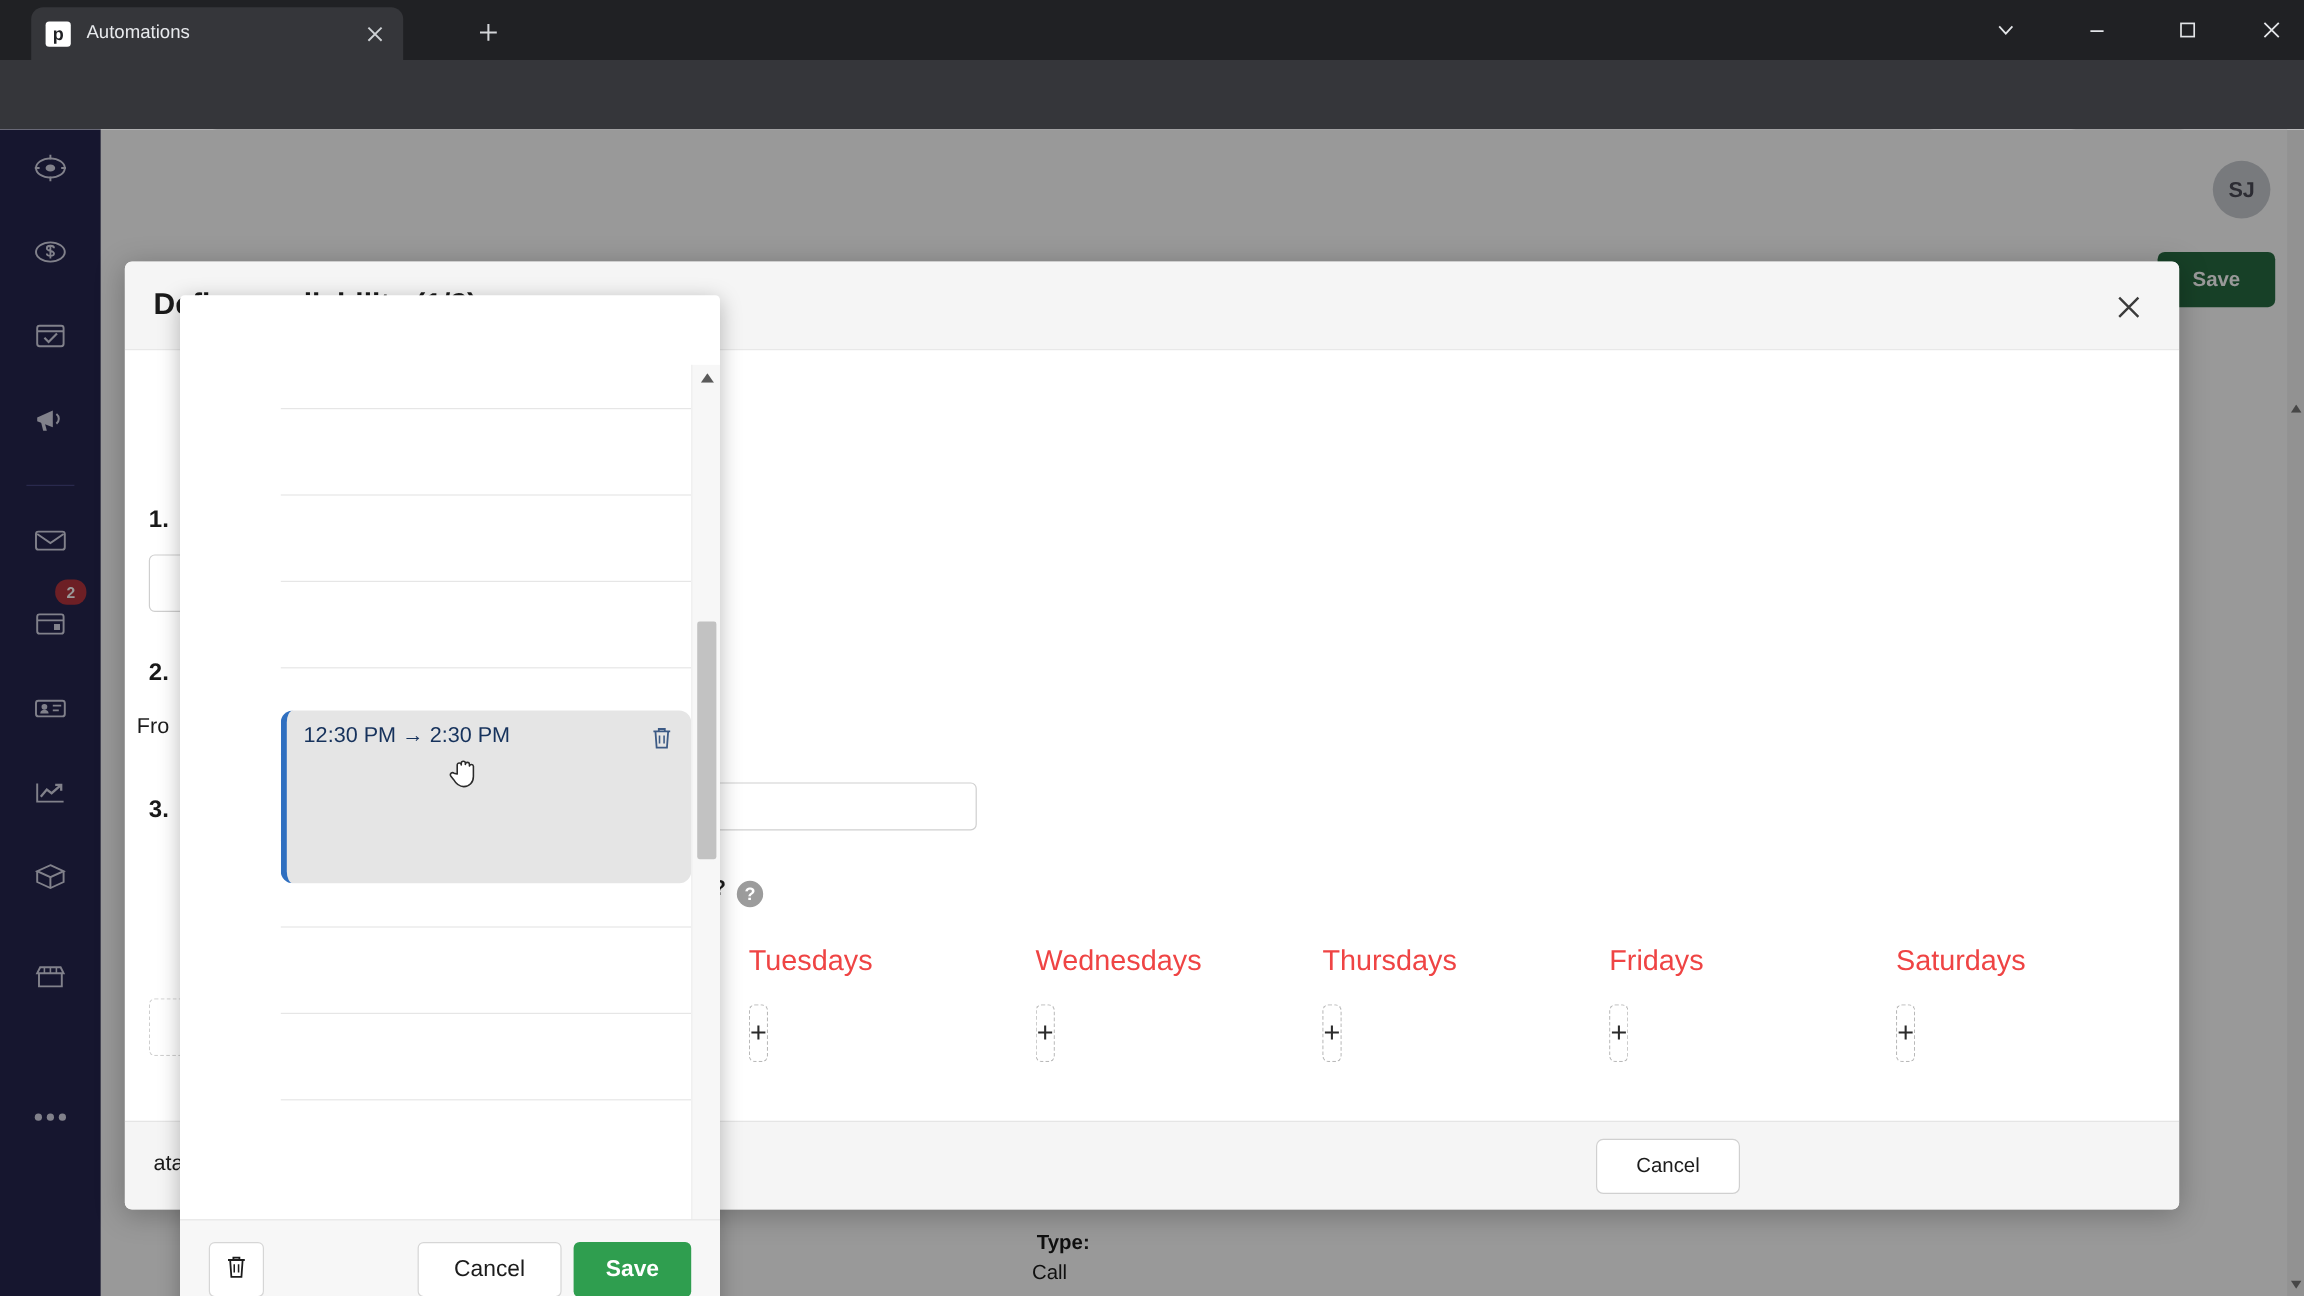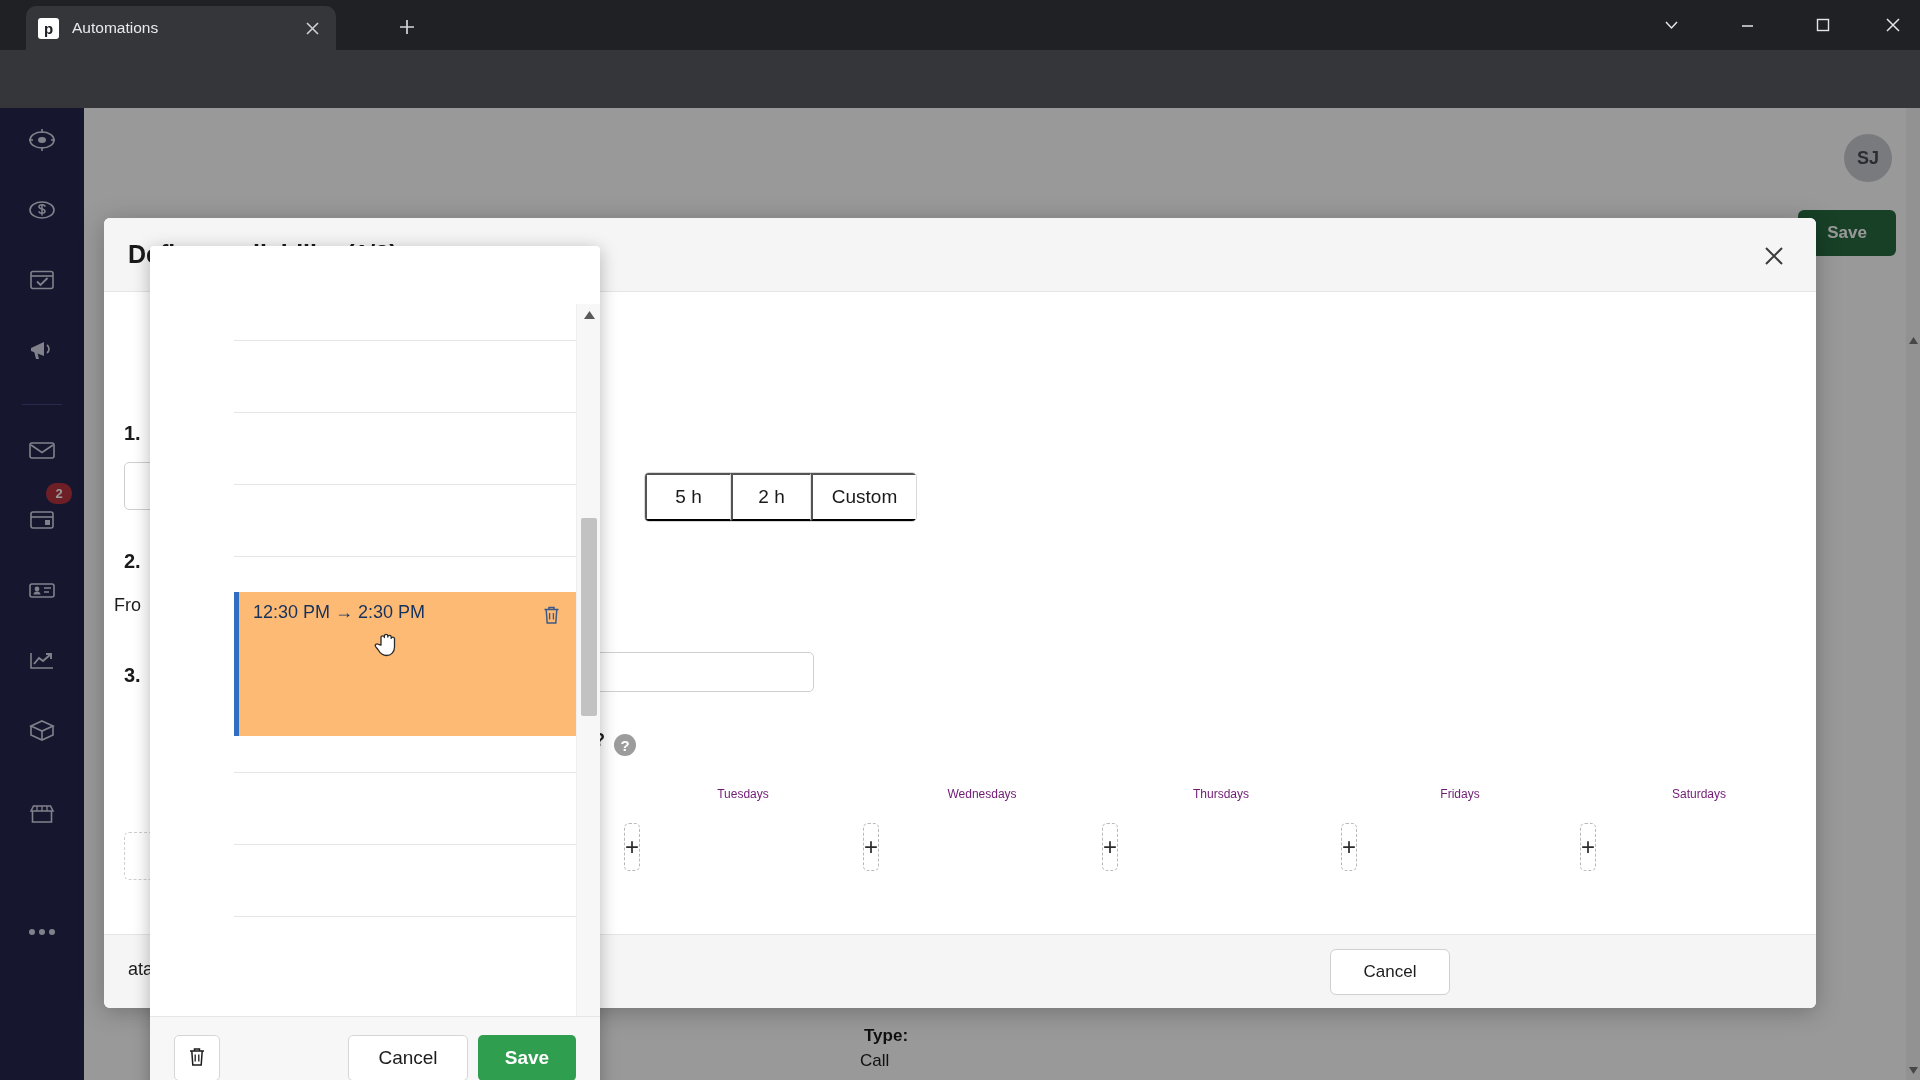--- a/index.html
+++ b/index.html
@@ -187,21 +187,21 @@
     font-size: 19px; color: #1a1a1a; font-family: inherit; padding: 0 22px;
   }
   .seg-btn:last-child { border-right: none; }
   .help-circle {
     position: absolute; width: 22px; height: 22px; border-radius: 50%;
     background: #9c9c9c; color: #fff; font-size: 15px; font-weight: 700;
     display: flex; align-items: center; justify-content: center;
   }
   .day-col { position: absolute; top: 495px; width: 238px; }
   .day-name {
-    text-align: center; font-size: 12px; color: #701a75; font-weight: 400;
+    text-align: left; font-size: 24px; color: #ef4444; font-weight: 400;
     margin-bottom: 22px;
   }
   .day-add {
     height: 48px; border: 1px dashed #b9b9b9; border-radius: 5px;
     background: #fff; display: flex; align-items: center; justify-content: center;
     font-size: 24px; color: #2b2b2b; font-family: inherit; font-weight: 300;
   }
   .hr-line { position: absolute; height: 1px; background: #e3e3e3; }
 
   
@@ -226,22 +226,23 @@
   .gutter {
     position: absolute; left: 0; top: 0; width: 84px; height: 736px; background: #fff;
   }
   .hour-label {
     position: absolute; right: 10px; font-size: 18px; color: #9a9a9a;
     transform: translateY(-50%); white-space: nowrap;
   }
   .grid-area { position: absolute; left: 84px; top: 0; right: 24px; height: 736px; }
   .grid-line { position: absolute; left: 0; right: 0; height: 1px; background: #e6e6e6; }
   .event-block {
-    position: absolute; background: #fdba74; border-left: 5px solid #2f6fc0;
+    position: absolute; background: #e5e5e5; border-left: 5px solid #2f6fc0;
     overflow: hidden;
+    border-radius: 10px;
   }
   .event-label {
     position: absolute; left: 14px; top: 10px;
     font-size: 18px; color: #16325c;
   }
   .event-trash {
     position: absolute; right: 12px; top: 10px;
     width: 26px; height: 26px; display: flex; align-items: center;
     justify-content: center; color: #3c5a85;
   }
@@ -525,25 +526,20 @@
               <path d="M4 4 L20 20 M20 4 L4 20" stroke="currentColor" stroke-width="2" fill="none"></path>
             </svg>
         </div>
       </div>
 
       <div class="modal-body">
         <div class="step-num" style="left:20px;top:130px">1.</div>
         <div class="step-num" style="left:47px;top:130px">I</div>
         <div class="field-box" style="left:20px;top:170px;width:80px;height:48px"></div>
 
-        <div class="seg-group" style="left:540px;top:180px">
-          <button class="seg-btn" style="width:86px">5 h</button>
-          <button class="seg-btn" style="width:80px">2 h</button>
-          <button class="seg-btn" style="width:105px">Custom</button>
-        </div>
 
         <div class="step-num" style="left:20px;top:258px">2.</div>
         <div class="step-sub" style="left:10px;top:303px">Fro</div>
         <div class="field-box" style="left:460px;top:360px;width:250px;height:40px"></div>
 
         <div class="step-num" style="left:20px;top:372px">3.</div>
         <div class="step-sub" style="left:490px;top:438px;font-weight:700">?</div>
         <div class="help-circle" style="left:510px;top:442px">?</div>
 
         <div class="field-box" style="left:20px;top:540px;width:90px;height:48px;border-style:dashed"></div>

